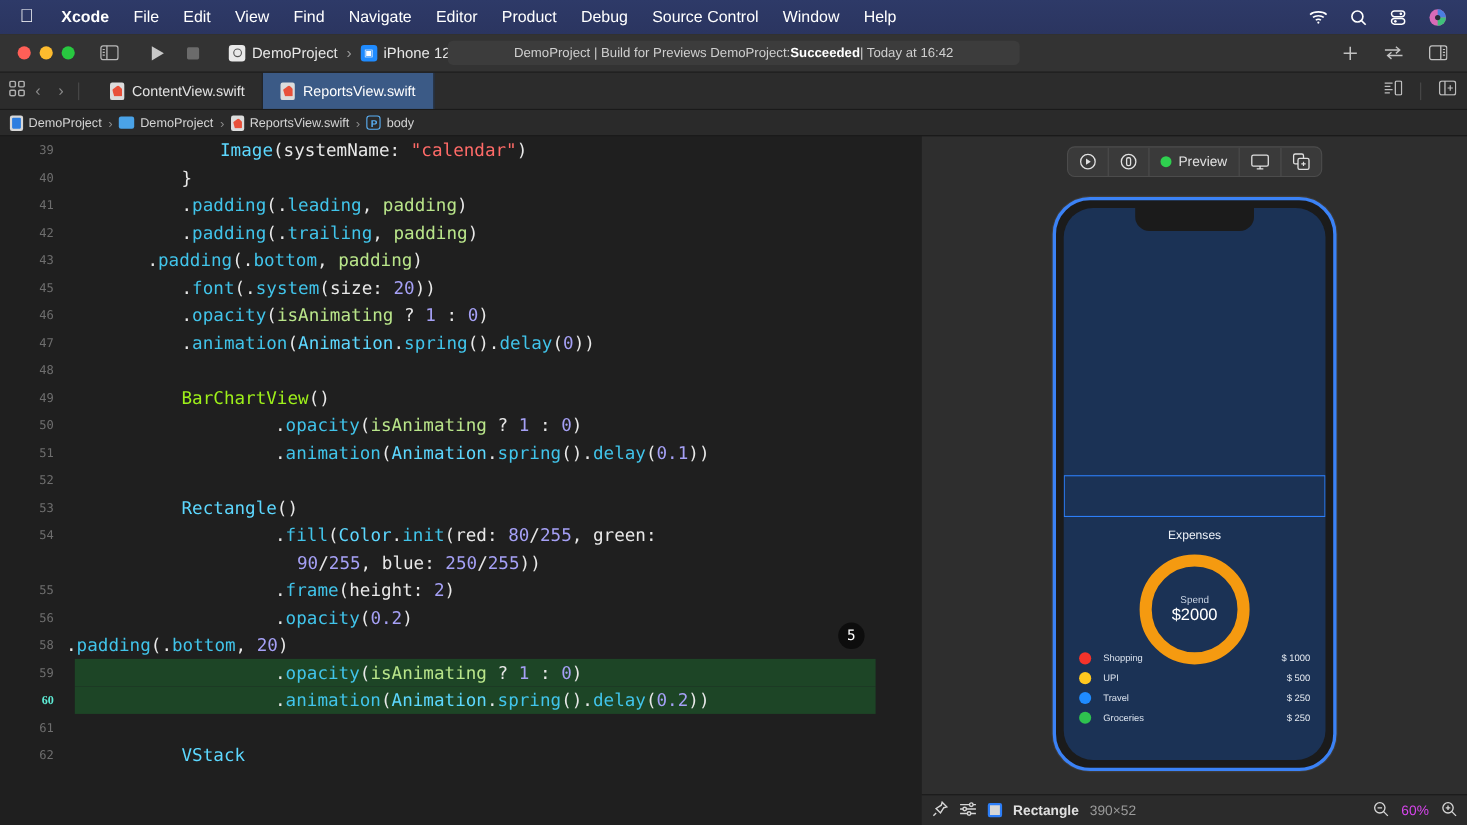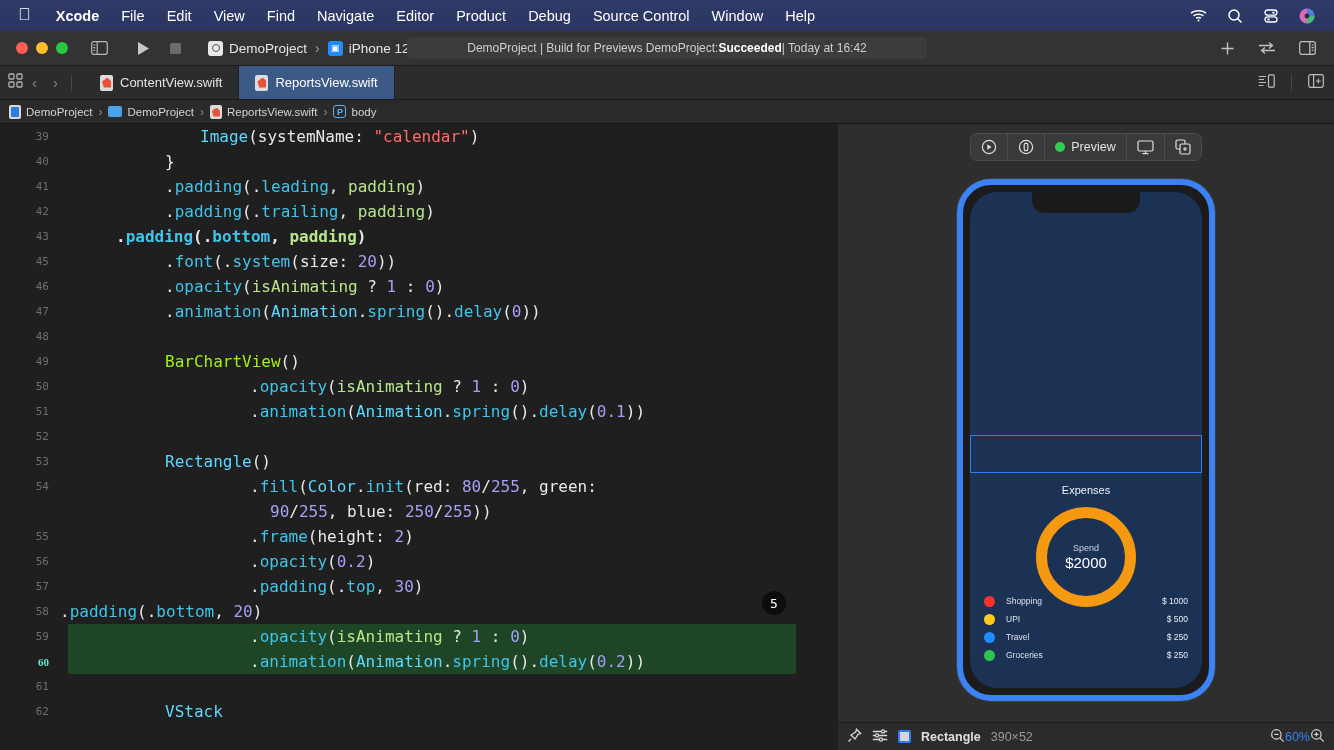--- a/index.html
+++ b/index.html
@@ -113,21 +113,21 @@
   .prev-toolbar{
     margin-top:9px; height:28px; background:#3a3a3a; border:1px solid #4c4c4c; border-radius:7px;
     display:flex; align-items:center; color:#e0e0e0; font-size:12.5px; overflow:hidden;
   }
   .pt-cell{ padding:0 10px; height:100%; display:flex;align-items:center; gap:6px; border-right:1px solid #4c4c4c;}
   .pt-cell:last-child{ border-right:none;}
   .green-dot{ width:10px;height:10px;border-radius:50%;background:#2fd04f;}
 
   .phone{
     margin-top:18px; width:258px; height:522px; background:#1b1b1b;
-    border-radius:34px; border:6px solid #3b82f6; padding:7px;
+    border-radius:34px; border:3px solid #3b82f6; padding:7px;
     box-shadow:0 0 0 1px #3c3c3c;
     position:relative;
   }
   .screen{ width:100%; height:100%; background:#1b3255; border-radius:27px; overflow:hidden; position:relative;}
   .notch{ position:absolute; top:0; left:50%; transform:translateX(-50%); width:108px;height:21px;
      background:#1b1b1b; border-radius:0 0 13px 13px;}
   .sel-rect{ position:absolute; left:0; right:0; top:243px; height:38px; border:1.5px solid #2c7ef8;}
   .pv-title{ position:absolute; top:292px; width:100%; text-align:center; font-size:11px; color:#eef2f8;}
   .donut{ position:absolute; left:50%; transform:translateX(-50%); top:315px; width:100px;height:100px;border-radius:50%;
      border:11px solid #f59a10; display:flex;flex-direction:column;align-items:center;justify-content:center;}
@@ -140,21 +140,21 @@
 
   
   .canvasbar{
     position:absolute; bottom:0; left:0; right:0; height:28px; background:#2b2b2b;
     border-top:1px solid #1a1a1a; display:flex; align-items:center; padding:0 9px; gap:10px;
     font-size:12.5px; color:#e0e0e0;
   }
   .cb-sq{ width:13px;height:13px;border:2px solid #2c7ef8;background:#d6d6d6;border-radius:2px;}
   .cb-name{ font-weight:bold;}
   .cb-dim{ color:#9b9b9b; }
-  .cb-right{ margin-left:auto; display:flex;align-items:center;color:#3b82f6;}
+  .cb-right{ margin-left:auto; display:flex;align-items:center;gap:11px; color:#d946ef;}
 </style>
 </head>
 <body>
 
 <div class="menubar">
   <div class="apple"></div>
   <div class="menu-item bold">Xcode</div>
   <div class="menu-item">File</div>
   <div class="menu-item">Edit</div>
   <div class="menu-item">View</div>
@@ -325,21 +325,21 @@
       <div class="code-line">
         <div class="gutter">41</div>
         <div class="code" style="margin-left: 105px;"><span class="p">.</span><span class="f">padding</span><span class="p">(</span><span class="p">.</span><span class="f">leading</span><span class="p">, </span><span class="v">padding</span><span class="p">)</span></div>
       </div>
       <div class="code-line">
         <div class="gutter">42</div>
         <div class="code" style="margin-left: 105px;"><span class="p">.</span><span class="f">padding</span><span class="p">(</span><span class="p">.</span><span class="f">trailing</span><span class="p">, </span><span class="v">padding</span><span class="p">)</span></div>
       </div>
       <div class="code-line">
         <div class="gutter">43</div>
-        <div class="code" style="margin-left: 56px; font-weight: bold;"><span class="p">.</span><span class="f">padding</span><span class="p">(</span><span class="p">.</span><span class="f">bottom</span><span class="p">, </span><span class="v">padding</span><span class="p">)</span></div>
+        <div class="code" style="margin-left: 74px;"><span class="p">.</span><span class="f">padding</span><span class="p">(</span><span class="p">.</span><span class="f">bottom</span><span class="p">, </span><span class="v">padding</span><span class="p">)</span></div>
       </div>
       <div class="code-line">
         <div class="gutter">45</div>
         <div class="code" style="margin-left: 105px;"><span class="p">.</span><span class="f">font</span><span class="p">(</span><span class="p">.</span><span class="f">system</span><span class="p">(</span><span class="p">size</span><span class="p">: </span><span class="n">20</span><span class="p">))</span></div>
       </div>
       <div class="code-line">
         <div class="gutter">46</div>
         <div class="code" style="margin-left: 105px;"><span class="p">.</span><span class="f">opacity</span><span class="p">(</span><span class="v">isAnimating</span><span class="p"> ? </span><span class="n">1</span><span class="p"> : </span><span class="n">0</span><span class="p">)</span></div>
       </div>
       <div class="code-line">
@@ -378,24 +378,20 @@
         <div class="gutter"></div>
         <div class="code" style="margin-left: 210px;"><span class="n">90</span><span class="p">/</span><span class="n">255</span><span class="p">, </span><span class="p">blue</span><span class="p">: </span><span class="n">250</span><span class="p">/</span><span class="n">255</span><span class="p">))</span></div>
       </div>
       <div class="code-line">
         <div class="gutter">55</div>
         <div class="code" style="margin-left: 190px;"><span class="p">.</span><span class="f">frame</span><span class="p">(</span><span class="p">height</span><span class="p">: </span><span class="n">2</span><span class="p">)</span></div>
       </div>
       <div class="code-line">
         <div class="gutter">56</div>
         <div class="code" style="margin-left: 190px;"><span class="p">.</span><span class="f">opacity</span><span class="p">(</span><span class="n">0.2</span><span class="p">)</span></div>
-      </div>
-      <div class="code-line">
-        <div class="gutter">57</div>
-        <div class="code" style="margin-left: 190px;"><span class="p">.</span><span class="f">padding</span><span class="p">(</span><span class="p">.</span><span class="f">top</span><span class="p">, </span><span class="n">30</span><span class="p">)</span></div>
       </div>
       <div class="code-line">
         <div class="gutter">58</div>
         <div class="code" style=""><span class="p">.</span><span class="f">padding</span><span class="p">(</span><span class="p">.</span><span class="f">bottom</span><span class="p">, </span><span class="n">20</span><span class="p">)</span></div>
         <div class="badge5">5</div>
       </div>
       <div class="code-line hl">
         <div class="hlbg"></div>
         <div class="gutter">59</div>
         <div class="code" style="margin-left: 190px;"><span class="p">.</span><span class="f">opacity</span><span class="p">(</span><span class="v">isAnimating</span><span class="p"> ? </span><span class="n">1</span><span class="p"> : </span><span class="n">0</span><span class="p">)</span></div>

